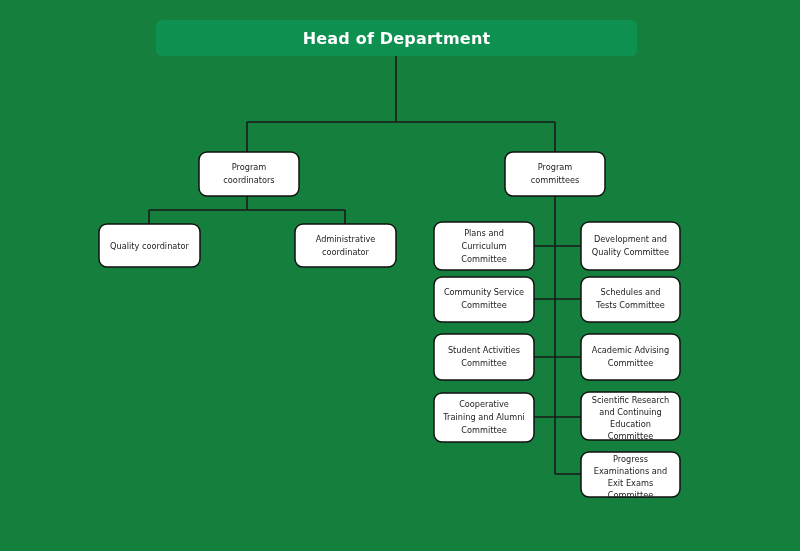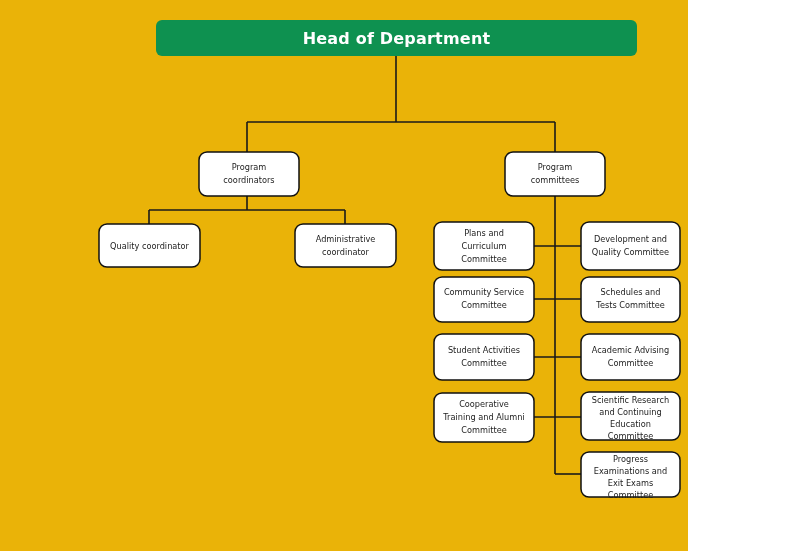--- a/index.html
+++ b/index.html
@@ -9,23 +9,23 @@
     background: #ffffff;
   }
   body {
     width: 800px;
     height: 551px;
     font-family: "DejaVu Sans", "Liberation Sans", sans-serif;
     overflow: hidden;
   }
   #chart-root {
     position: relative;
-    width: 688px;
+    width: 800px;
     height: 551px;
-    background: #eab308;
+    background: #15803d;
   }
   svg#org-svg {
     position: absolute;
     top: 0;
     left: 0;
     width: 800px;
     height: 551px;
     display: block;
   }
   .connector {

